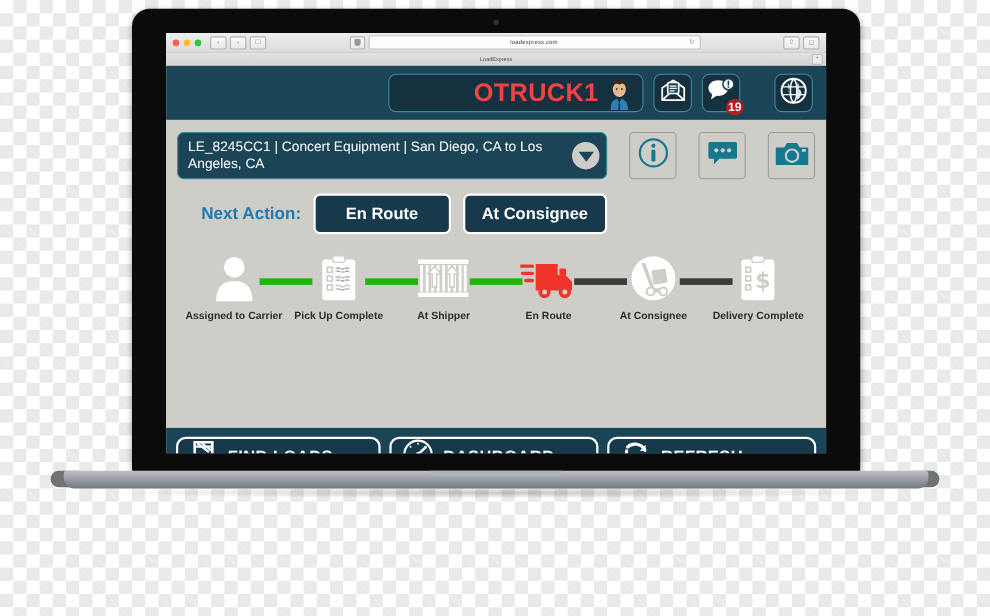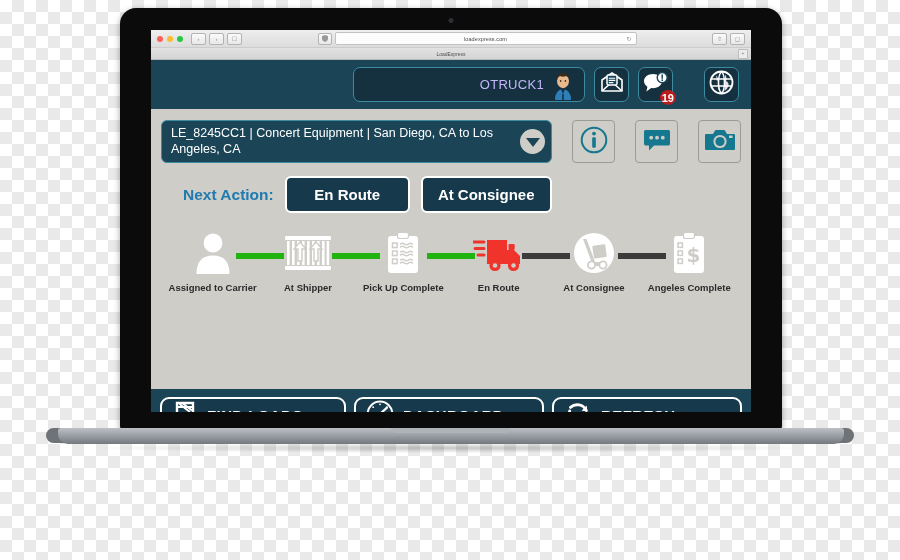--- a/index.html
+++ b/index.html
@@ -86,21 +86,21 @@
   
   .app-header{
     background:#1b4557;height:49px;display:flex;align-items:center;
     justify-content:flex-end;gap:9px;padding:0 12px;box-sizing:border-box;
   }
   .user-pill{
     width:232px;height:35px;background:#15303f;border:1.5px solid #3d8ba0;
     border-radius:7px;display:flex;align-items:center;justify-content:flex-end;
     padding-right:6px;box-sizing:border-box;
   }
-  .user-name{color:#c4b5fd;font-size:13px;font-weight:normal;letter-spacing:.3px;}
+  .user-name{color:#ef4444;font-size:23px;font-weight:bold;letter-spacing:.3px;}
   .avatar{width:30px;height:30px;margin-left:4px;position:relative;}
   .hdr-icon{
     width:35px;height:35px;border:1.5px solid #3d8ba0;border-radius:7px;
     background:#15303f;display:flex;align-items:center;justify-content:center;
     position:relative;box-sizing:border-box;
   }
   .badge{
     position:absolute;right:-4px;bottom:-4px;min-width:15px;height:15px;
     border-radius:50%;background:#b91c1c;color:#fff;font-size:11px;font-weight:bold;
     display:flex;align-items:center;justify-content:center;padding:0 2px;box-sizing:border-box;
@@ -309,20 +309,44 @@
             <div class="conn done"></div>
             <div class="step-ico">
               <svg width="40" height="42" viewBox="0 0 40 42">
                 <circle cx="20" cy="11" r="9.4" fill="#ffffff"></circle>
                 <path d="M3.5 42 Q3.5 23.5 20 23.5 Q36.5 23.5 36.5 42 Z" fill="#ffffff"></path>
               </svg>
             </div>
             <div class="step-lbl">Assigned to Carrier</div>
           </div>
 
+
+          <div class="step">
+            <div class="conn done"></div>
+            <div class="step-ico">
+              <svg width="34" height="42" viewBox="0 0 34 42">
+                <rect x="2" y="4" width="30" height="37" rx="3" fill="#ffffff"></rect>
+                <rect x="11.5" y="0.5" width="11" height="6" rx="2" fill="#ffffff" stroke="#cfcdc8" stroke-width="1.2"></rect>
+                <g fill="none" stroke="#cfcdc8" stroke-width="1.5">
+                  <rect x="6.5" y="11" width="4.6" height="4.6"></rect>
+                  <rect x="6.5" y="19" width="4.6" height="4.6"></rect>
+                  <rect x="6.5" y="27" width="4.6" height="4.6"></rect>
+                </g>
+                <g stroke="#cfcdc8" stroke-width="1.4" stroke-linecap="round">
+                  <path d="M14.5 12 q2 -1.6 4 0 t4 0 t4 0"></path>
+                  <path d="M14.5 15 q2 -1.6 4 0 t4 0 t4 0"></path>
+                  <path d="M14.5 20 q2 -1.6 4 0 t4 0 t4 0"></path>
+                  <path d="M14.5 23 q2 -1.6 4 0 t4 0 t4 0"></path>
+                  <path d="M14.5 28 q2 -1.6 4 0 t4 0 t4 0"></path>
+                  <path d="M14.5 31 q2 -1.6 4 0 t4 0 t4 0"></path>
+                </g>
+              </svg>
+            </div>
+            <div class="step-lbl">Pick Up Complete</div>
+          </div>
 
           <div class="step">
             <div class="conn done"></div>
             <div class="step-ico">
               <svg width="50" height="40" viewBox="0 0 50 40">
                 <rect x="2" y="3" width="46" height="4" rx="1" fill="#ffffff"></rect>
                 <rect x="2" y="33" width="46" height="4" rx="1" fill="#ffffff"></rect>
                 <g fill="#ffffff">
                   <rect x="4" y="8" width="2.6" height="24"></rect>
                     <rect x="9" y="8" width="2.6" height="24"></rect>
@@ -335,44 +359,20 @@
                   <rect x="43.6" y="8" width="2.6" height="24"></rect>
                 </g>
                 <path d="M15 28 V16 H11 L17 9 L23 16 H19 V28 Z" fill="#ffffff" stroke="#cfcdc8" stroke-width="1.4"></path>
                 <path d="M31 28 V16 H27 L33 9 L39 16 H35 V28 Z" fill="#ffffff" stroke="#cfcdc8" stroke-width="1.4"></path>
               </svg>
             </div>
             <div class="step-lbl">At Shipper</div>
           </div>
 
           <div class="step">
-            <div class="conn done"></div>
-            <div class="step-ico">
-              <svg width="34" height="42" viewBox="0 0 34 42">
-                <rect x="2" y="4" width="30" height="37" rx="3" fill="#ffffff"></rect>
-                <rect x="11.5" y="0.5" width="11" height="6" rx="2" fill="#ffffff" stroke="#cfcdc8" stroke-width="1.2"></rect>
-                <g fill="none" stroke="#cfcdc8" stroke-width="1.5">
-                  <rect x="6.5" y="11" width="4.6" height="4.6"></rect>
-                  <rect x="6.5" y="19" width="4.6" height="4.6"></rect>
-                  <rect x="6.5" y="27" width="4.6" height="4.6"></rect>
-                </g>
-                <g stroke="#cfcdc8" stroke-width="1.4" stroke-linecap="round">
-                  <path d="M14.5 12 q2 -1.6 4 0 t4 0 t4 0"></path>
-                  <path d="M14.5 15 q2 -1.6 4 0 t4 0 t4 0"></path>
-                  <path d="M14.5 20 q2 -1.6 4 0 t4 0 t4 0"></path>
-                  <path d="M14.5 23 q2 -1.6 4 0 t4 0 t4 0"></path>
-                  <path d="M14.5 28 q2 -1.6 4 0 t4 0 t4 0"></path>
-                  <path d="M14.5 31 q2 -1.6 4 0 t4 0 t4 0"></path>
-                </g>
-              </svg>
-            </div>
-            <div class="step-lbl">Pick Up Complete</div>
-          </div>
-
-          <div class="step">
             <div class="conn todo"></div>
             <div class="step-ico">
               <svg width="52" height="40" viewBox="0 0 52 40">
                 <path d="M14 7 H34 V17 H41 L47 23 V31 H14 Z" fill="#f0342c"></path>
                 <rect x="35.5" y="11" width="6.2" height="6" rx="1.2" fill="#f0342c"></rect>
                 <circle cx="22" cy="32.5" r="5.6" fill="#f0342c"></circle>
                 <circle cx="22" cy="32.5" r="2.3" fill="#cfcdc8"></circle>
                 <circle cx="40.5" cy="32.5" r="5.6" fill="#f0342c"></circle>
                 <circle cx="40.5" cy="32.5" r="2.3" fill="#cfcdc8"></circle>
                 <path d="M0 9 H11 M2 15.5 H11 M5 22 H11" stroke="#f0342c" stroke-width="3" stroke-linecap="round"></path>
@@ -404,21 +404,21 @@
                 <rect x="2" y="4" width="30" height="37" rx="3" fill="#ffffff"></rect>
                 <rect x="11.5" y="0.5" width="11" height="6" rx="2" fill="#ffffff" stroke="#cfcdc8" stroke-width="1.2"></rect>
                 <g fill="none" stroke="#cfcdc8" stroke-width="1.5">
                   <rect x="6" y="11" width="4.4" height="4.4"></rect>
                   <rect x="6" y="19" width="4.4" height="4.4"></rect>
                   <rect x="6" y="27" width="4.4" height="4.4"></rect>
                 </g>
                 <text x="21.5" y="30" font-family="DejaVu Sans, sans-serif" font-size="20" font-weight="bold" fill="#cfcdc8" text-anchor="middle">$</text>
               </svg>
             </div>
-            <div class="step-lbl">Angeles Complete</div>
+            <div class="step-lbl">Delivery Complete</div>
           </div>
 
         </div>
       </div>
 
       <div class="footer">
 
         <div id="btnFindLoads" class="ftr-btn">
           <span>
             <svg width="26" height="28" viewBox="0 0 26 28">

